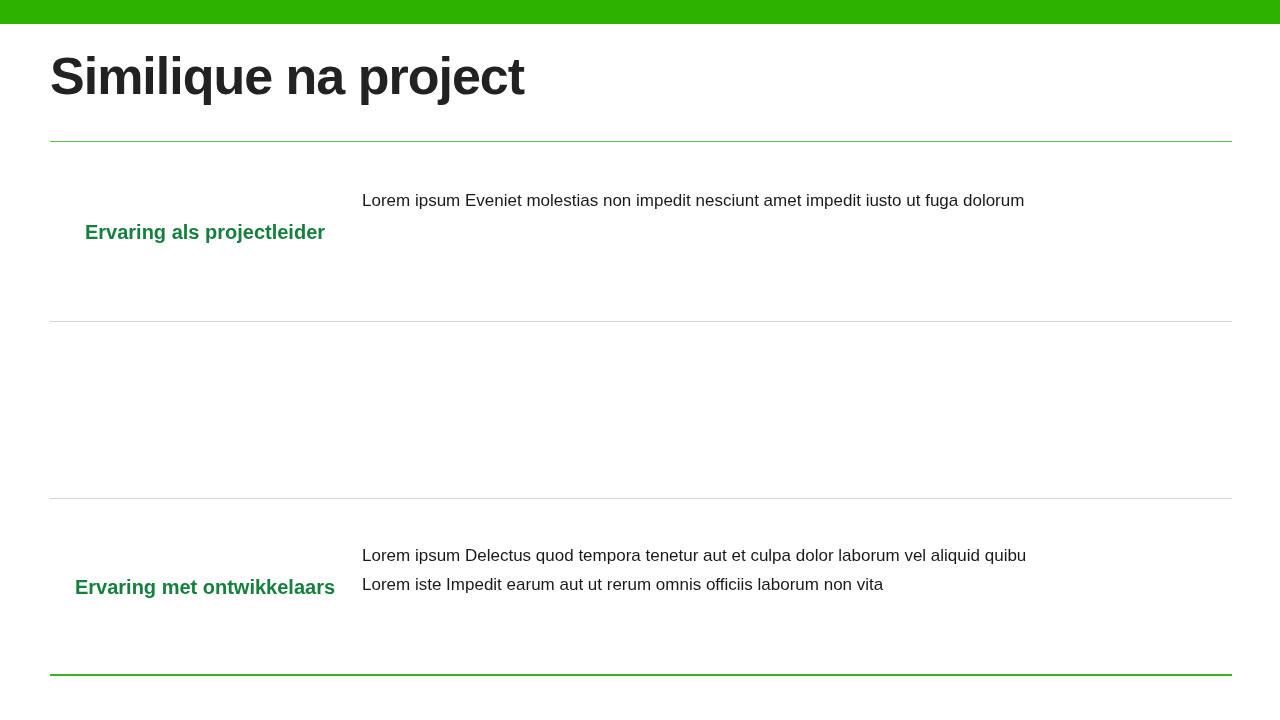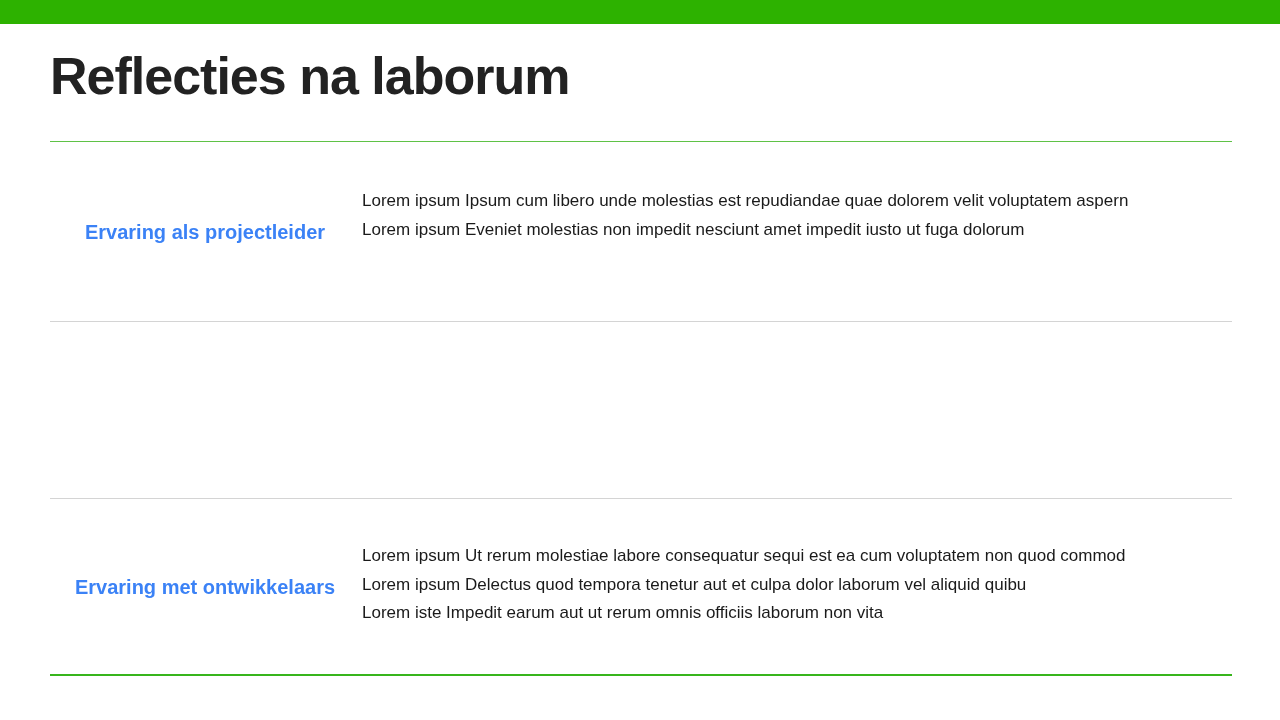--- a/index.html
+++ b/index.html
@@ -46,21 +46,21 @@
     .row-label {
       position: absolute;
       left: 0;
       width: 310px;
       top: 0;
       height: 90px;
       display: flex;
       align-items: center;
       justify-content: center;
       text-align: center;
-      color: #3b82f6;
+      color: #15803d;
       font-weight: 700;
       font-size: 20px;
       white-space: nowrap;
     }
     .row-label.small { font-size: 17.5px; }
     .row-lines {
       position: absolute;
       left: 312px;
       top: 0;
     }
@@ -70,43 +70,41 @@
       height: 28.5px;
       line-height: 28.5px;
       white-space: nowrap;
     }
   </style>
 </head>
 <body>
 
 <div class="top-bar"></div>
 
-<h1 class="title">Reflecties na laborum</h1>
+<h1 class="title">Similique na project</h1>
 
 <div class="hr green-thin"></div>
 
 <div class="row" style="top:187px;">
   <div class="row-label">Ervaring als projectleider</div>
   <div class="row-lines">
-    <div class="row-line">Lorem ipsum Ipsum cum libero unde molestias est repudiandae quae dolorem velit voluptatem aspern</div>
     <div class="row-line">Lorem ipsum Eveniet molestias non impedit nesciunt amet impedit iusto ut fuga dolorum</div>
   </div>
 </div>
 
 <div class="hr gray" style="top:321px;"></div>
 
 <div class="row" style="top:365px;">
   <div class="row-lines">
   </div>
 </div>
 
 <div class="hr gray" style="top:498px;"></div>
 
 <div class="row" style="top:542px;">
   <div class="row-label">Ervaring met ontwikkelaars</div>
   <div class="row-lines">
-    <div class="row-line">Lorem ipsum Ut rerum molestiae labore consequatur sequi est ea cum voluptatem non quod commod</div>
     <div class="row-line">Lorem ipsum Delectus quod tempora tenetur aut et culpa dolor laborum vel aliquid quibu</div>
     <div class="row-line">Lorem iste Impedit earum aut ut rerum omnis officiis laborum non vita</div>
   </div>
 </div>
 
 <div class="hr green-thick"></div>
 
 </body></html>

